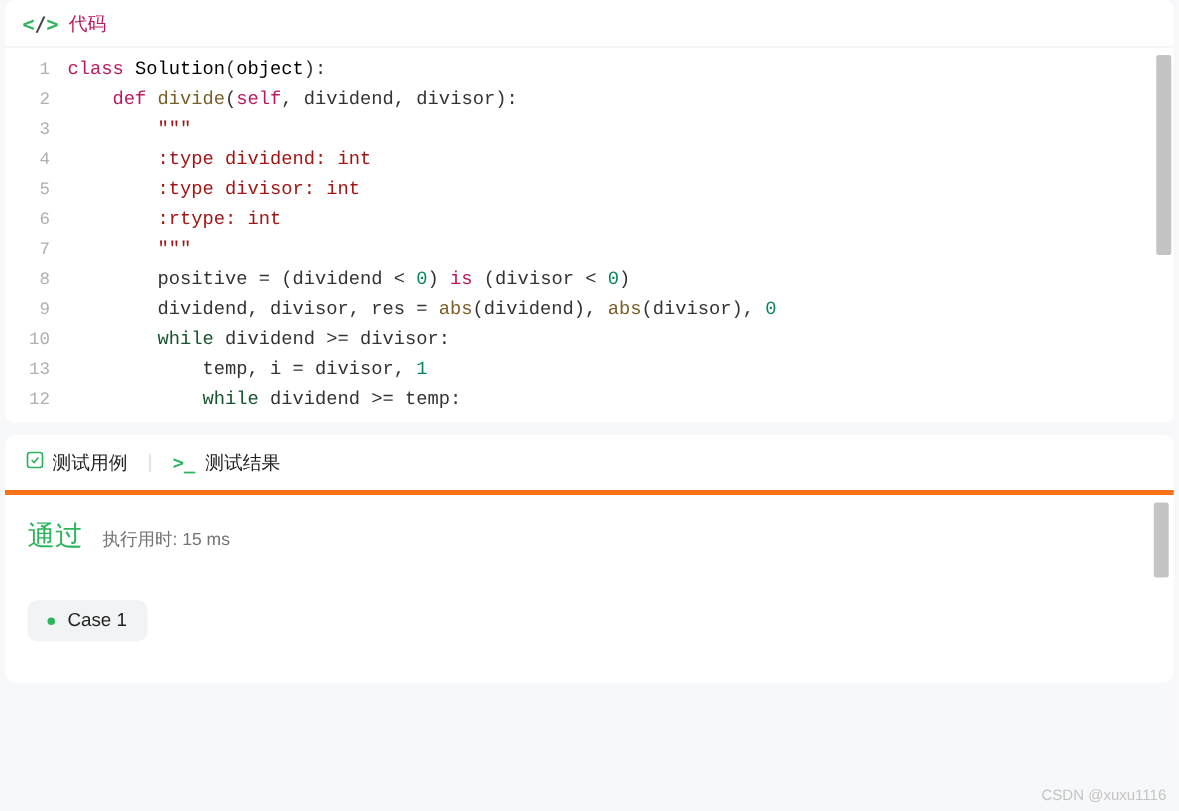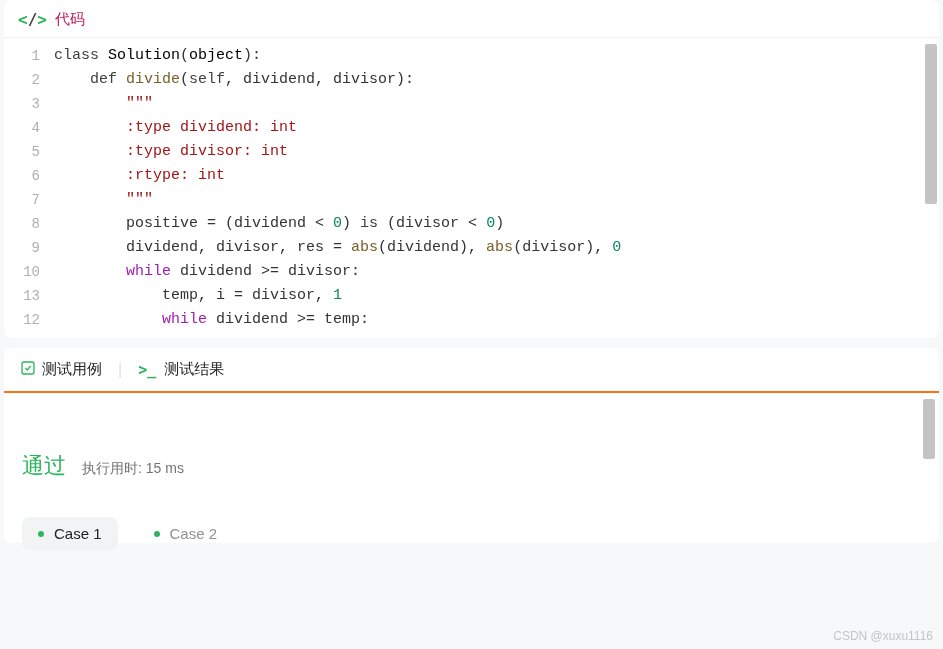--- a/index.html
+++ b/index.html
@@ -17,42 +17,42 @@
 .mode { display: flex; align-items: center; margin-left: 22px; color: #606060; font-size: 14px; }
 .lock-icon { margin-right: 6px; font-size: 13px; color: #909090; }
 .toolbar-right { margin-left: auto; display: flex; align-items: center; gap: 18px; color: #808080; }
 .icon-btn { cursor: pointer; font-size: 18px; color: #6a6a6a; }
 .editor-wrap { position: relative; }
 .editor { display: flex; font-family: Consolas, "Courier New", monospace; font-size: 15px; line-height: 24px; padding: 6px 0 12px; height: 300px; overflow: hidden; }
 .gutter { width: 50px; text-align: right; color: #b0b0b0; padding-right: 14px; user-select: none; font-size: 14px; }
 .gutter div { height: 24px; }
 .code { flex: 1; white-space: pre; color: #333; }
 .code .line { height: 24px; }
-.k-blue { color: #404040; }
+.k-blue { color: #be185d; }
 .k-teal { color: #000000; }
 .k-fn { color: #795e26; }
 .k-red { color: #a31515; }
 .k-num { color: #098658; }
-.k-purple { color: #a21caf; }
+.k-purple { color: #14532d; }
 .k-op { color: #333; }
 .scrollbar-v { position: absolute; right: 2px; top: 6px; width: 12px; height: 280px; }
 .scrollbar-thumb { background: #c4c4c4; width: 12px; height: 160px; border-radius: 2px; }
 .statusbar { display: flex; padding: 10px 16px; font-size: 13px; color: #a0a0a0; }
 .status-right { margin-left: auto; }
 .gap { height: 10px; }
-.tabs { display: flex; align-items: center; padding: 10px 14px; gap: 6px; border-bottom: 2px solid #f97316; }
+.tabs { display: flex; align-items: center; padding: 10px 14px; gap: 6px; border-bottom: 4px solid #f97316; }
 .tab { display: flex; align-items: center; font-size: 15px; color: #222; cursor: pointer; padding: 2px 2px; }
 .tab-sep { color: #e0e0e0; margin: 0 8px; }
 .check-icon { color: #2db55d; margin-right: 6px; font-size: 15px; }
 .terminal-icon { margin-right: 8px; font-family: Consolas, monospace; font-weight: bold; font-size: 15px; }
 .terminal-icon .pr { color: #2db55d; }
 .terminal-icon .un { color: #2db55d; }
 .result-body { padding: 18px 18px 10px; position: relative; height: 150px; }
 .result-head { display: flex; align-items: baseline; gap: 16px; }
-.pass { color: #2db55d; font-size: 22px; font-weight: 500; margin-top: 40px; }
+.pass { color: #2db55d; font-size: 22px; font-weight: 500; }
 .runtime { color: #737373; font-size: 14px; }
 .caselist { display: flex; gap: 20px; margin-top: 36px; align-items: center; }
 .case-pill { display: flex; align-items: center; padding: 8px 16px; border-radius: 8px; font-size: 15px; cursor: pointer; }
 .case-pill.active { background: #f2f3f4; color: #222; }
 .case-pill.inactive { color: #909090; }
 .dot { width: 6px; height: 6px; border-radius: 50%; background: #2db55d; margin-right: 10px; }
 .scrollbar-v2 { position: absolute; right: 4px; top: 6px; width: 12px; height: 130px; }
 .scrollbar-thumb2 { background: #c4c4c4; width: 12px; height: 60px; border-radius: 2px; }
 .watermark { position: fixed; right: 10px; bottom: 6px; font-size: 12px; color: #c4c4c4; font-family: Arial; }
 </style>
@@ -114,24 +114,20 @@
   <div class="result-body">
     <div class="result-head">
       <span class="pass">通过</span>
       <span class="runtime">执行用时: 15 ms</span>
     </div>
     <div class="caselist" id="caselist">
         <div class="case-pill active">
           <span class="dot"></span>
           <span>Case 1</span>
         </div>
-        <div class="case-pill inactive">
-          <span class="dot"></span>
-          <span>Case 2</span>
-        </div>
       </div>
     <div class="scrollbar-v2">
       <div class="scrollbar-thumb2"></div>
     </div>
   </div>
 </div>
 
 <div class="watermark">CSDN @xuxu1116</div>
 
 </body></html>

